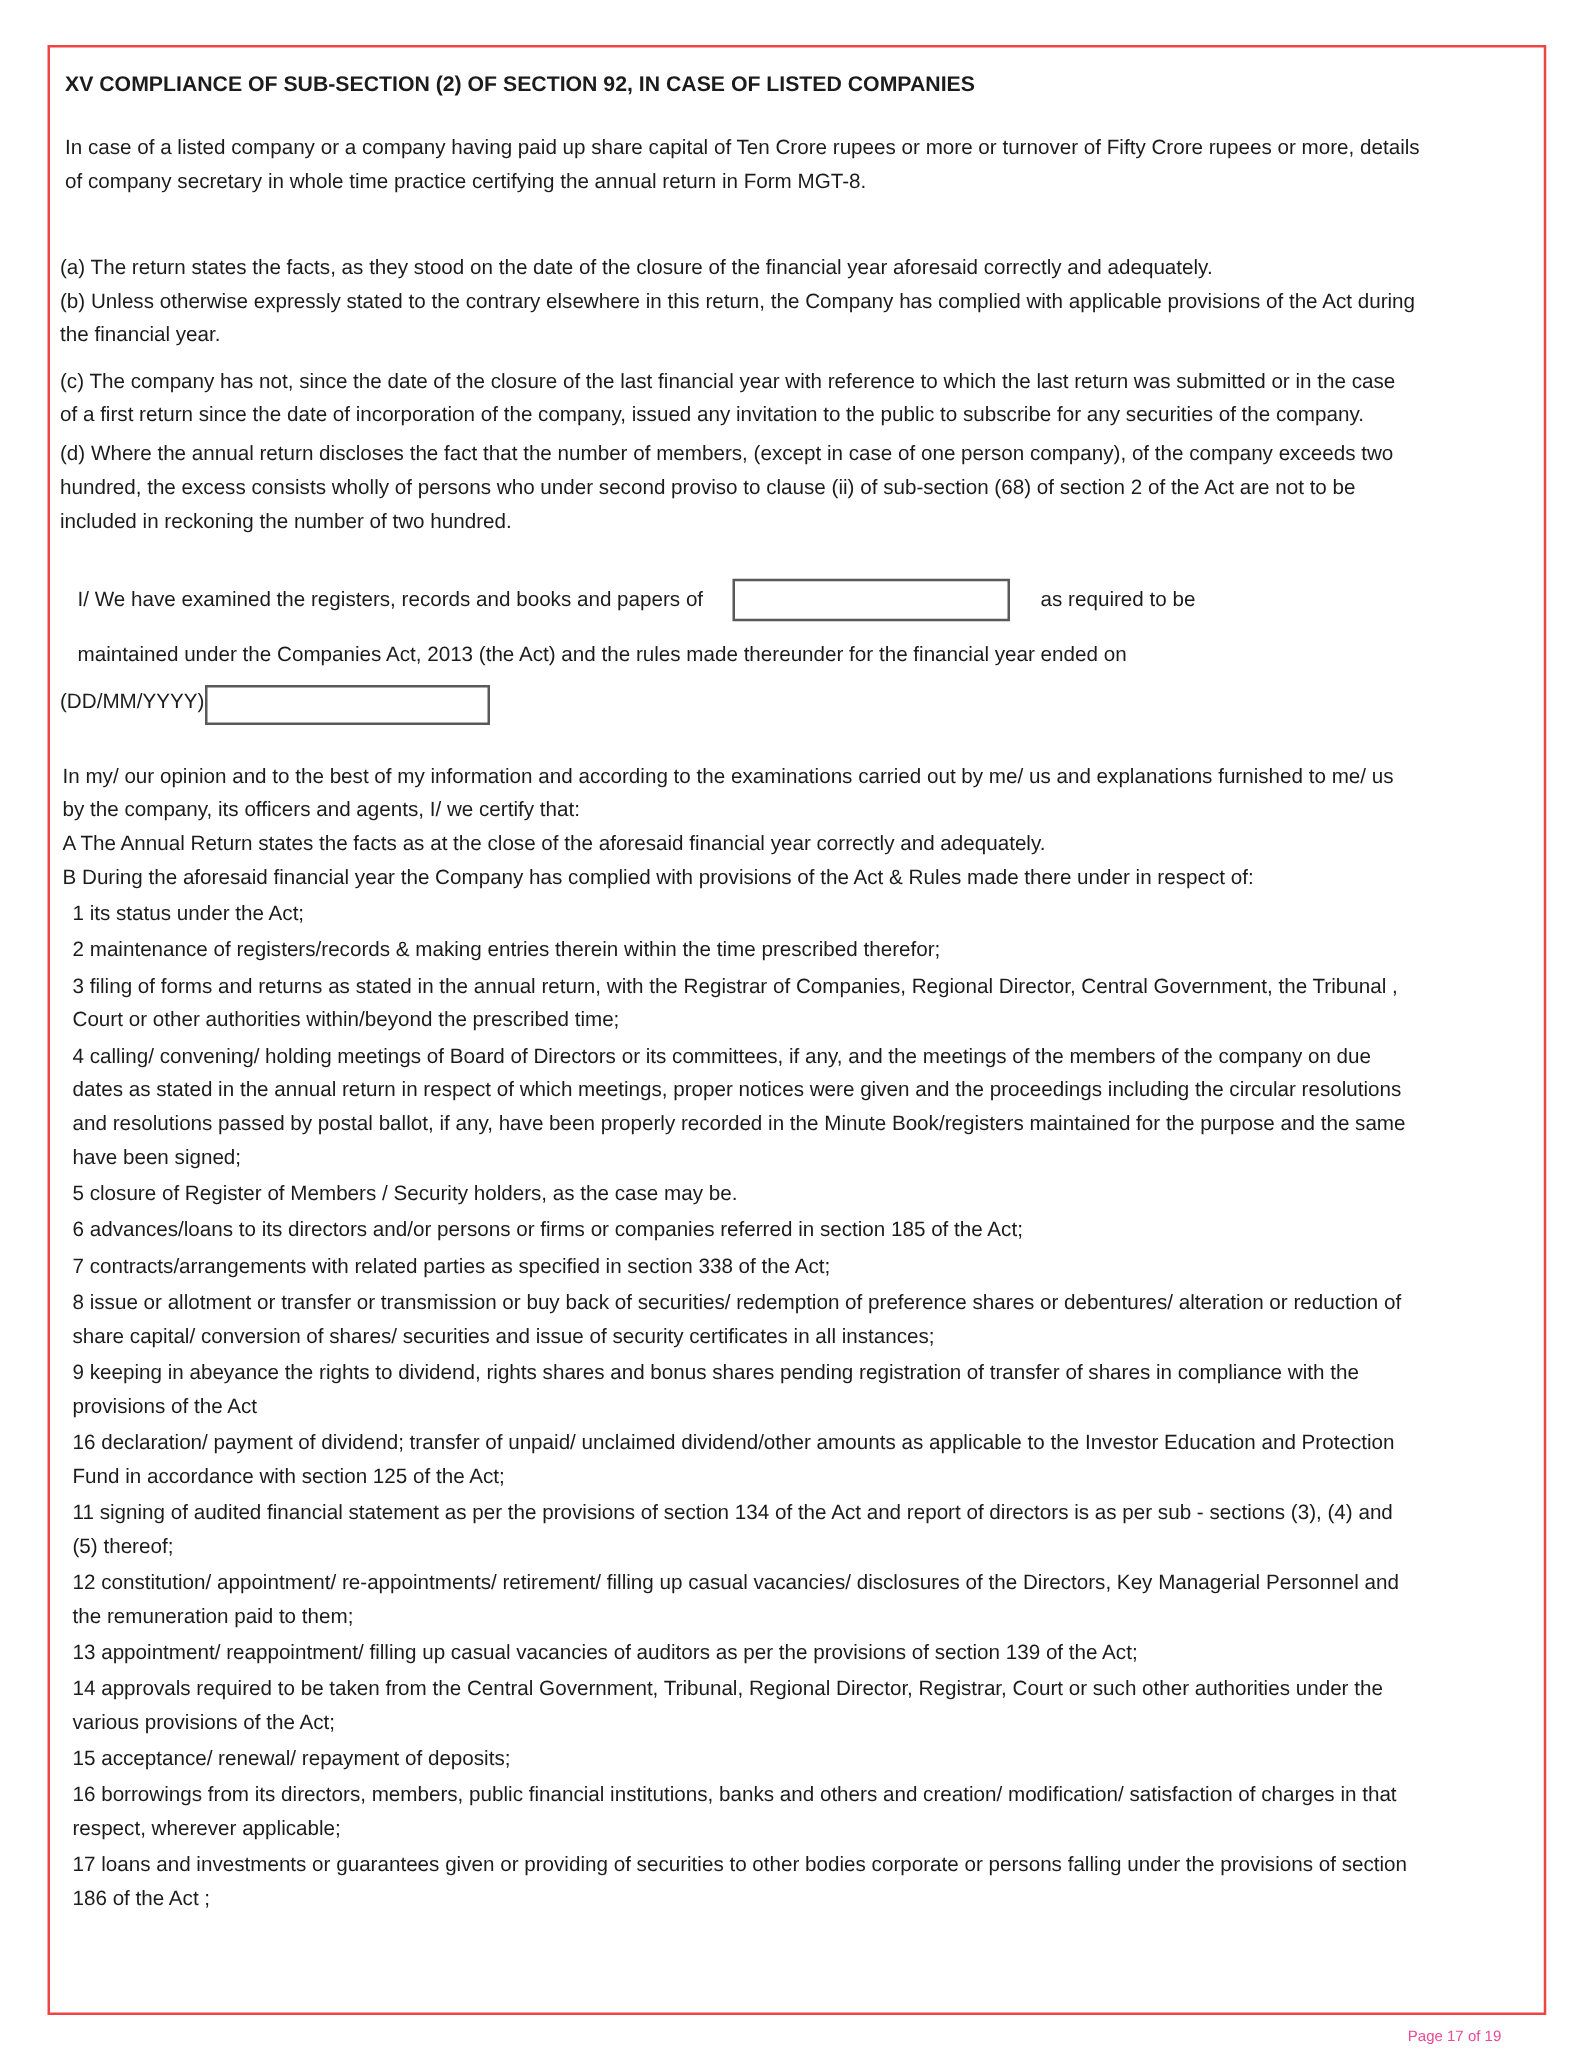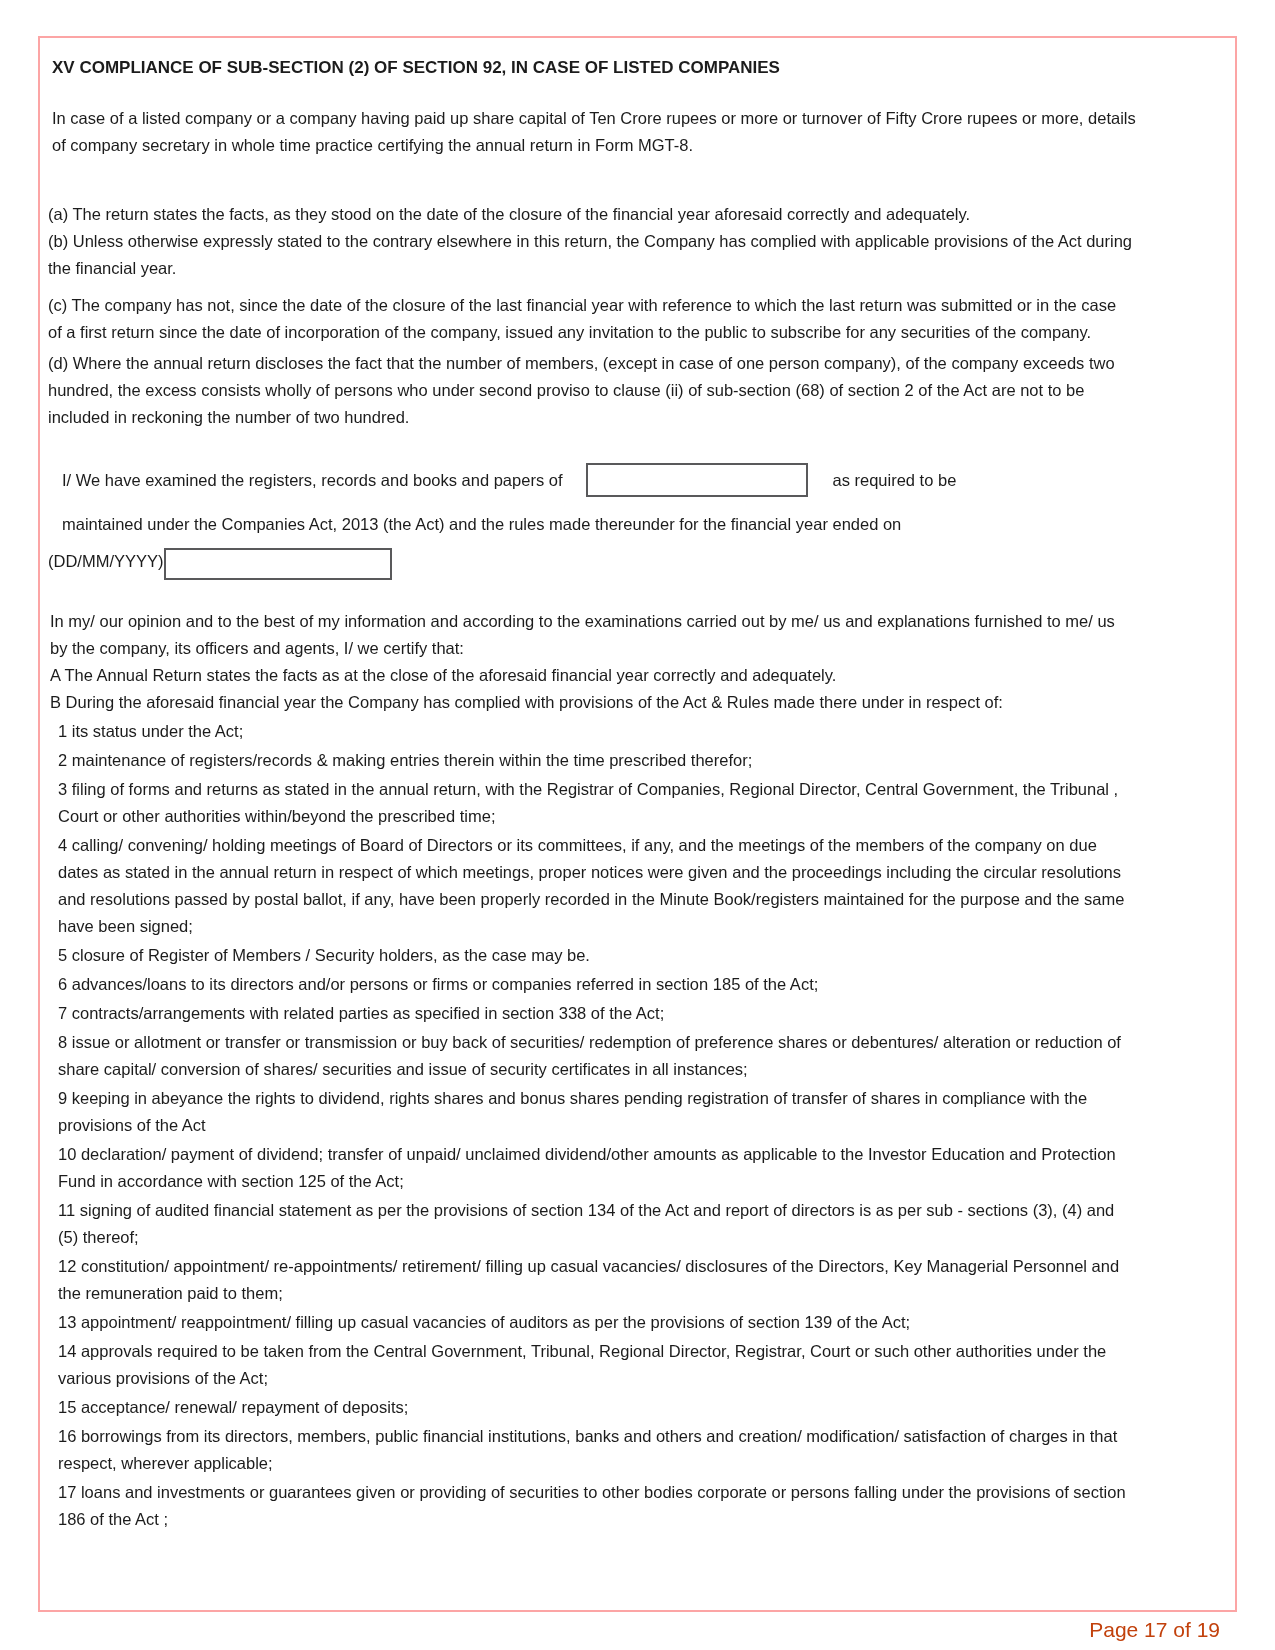--- a/index.html
+++ b/index.html
@@ -16,21 +16,21 @@
     font-size: 16.5px;
     line-height: 27px;
     -webkit-font-smoothing: antialiased;
   }
   .doc-frame {
     position: absolute;
     left: 38px;
     top: 36px;
     width: 1199px;
     height: 1576px;
-    border: 2px solid #fca5a5;
+    border: 2px solid #ef4444;
     box-sizing: border-box;
     padding: 12px 18px 0 6px;
     overflow: hidden;
     background: #ffffff;
   }
   p { margin: 0; }
   .section-heading {
     font-size: 17px;
     font-weight: 700;
     line-height: 27px;
@@ -90,25 +90,25 @@
   .items {
     margin: 2px 0 0 12px;
   }
   .items p {
     margin: 0 0 2px 0;
     max-width: 1080px;
   }
   .page-footer {
     position: absolute;
     top: 1616px;
-    left: 43px;
+    left: 24px;
     width: 1177px;
     text-align: right;
-    font-size: 21px;
-    color: #c2410c;
+    font-size: 12px;
+    color: #ec4899;
   }
 </style>
 </head>
 <body>
 
 <div class="doc-frame">
 
   <p class="section-heading">XV COMPLIANCE OF SUB-SECTION (2) OF SECTION 92, IN CASE OF LISTED COMPANIES</p>
 
   <p class="intro">In case of a listed company or a company having paid up share capital of Ten Crore rupees or more or turnover of Fifty Crore rupees or more, details of company secretary in whole time practice certifying the annual return in Form MGT-8.</p>
@@ -140,21 +140,21 @@
   <div class="items">
     <p>1 its status under the Act;</p>
     <p>2 maintenance of registers/records &amp; making entries therein within the time prescribed therefor;</p>
     <p>3 filing of forms and returns as stated in the annual return, with the Registrar of Companies, Regional Director, Central Government, the Tribunal , Court or other authorities within/beyond the prescribed time;</p>
     <p>4 calling/ convening/ holding meetings of Board of Directors or its committees, if any, and the meetings of the members of the company on due dates as stated in the annual return in respect of which meetings, proper notices were given and the proceedings including the circular resolutions and resolutions passed by postal ballot, if any, have been properly recorded in the Minute Book/registers maintained for the purpose and the same have been signed;</p>
     <p>5 closure of Register of Members / Security holders, as the case may be.</p>
     <p>6 advances/loans to its directors and/or persons or firms or companies referred in section 185 of the Act;</p>
     <p>7 contracts/arrangements with related parties as specified in section 338 of the Act;</p>
     <p>8 issue or allotment or transfer or transmission or buy back of securities/ redemption of preference shares or debentures/ alteration or reduction of share capital/ conversion of shares/ securities and issue of security certificates in all instances;</p>
     <p>9 keeping in abeyance the rights to dividend, rights shares and bonus shares pending registration of transfer of shares in compliance with the provisions of the Act</p>
-    <p>10 declaration/ payment of dividend; transfer of unpaid/ unclaimed dividend/other amounts as applicable to the Investor Education and Protection Fund in accordance with section 125 of the Act;</p>
+    <p>16 declaration/ payment of dividend; transfer of unpaid/ unclaimed dividend/other amounts as applicable to the Investor Education and Protection Fund in accordance with section 125 of the Act;</p>
     <p>11 signing of audited financial statement as per the provisions of section 134 of the Act and report of directors is as per sub - sections (3), (4) and (5) thereof;</p>
     <p>12 constitution/ appointment/ re-appointments/ retirement/ filling up casual vacancies/ disclosures of the Directors, Key Managerial Personnel and the remuneration paid to them;</p>
     <p>13 appointment/ reappointment/ filling up casual vacancies of auditors as per the provisions of section 139 of the Act;</p>
     <p>14 approvals required to be taken from the Central Government, Tribunal, Regional Director, Registrar, Court or such other authorities under the various provisions of the Act;</p>
     <p>15 acceptance/ renewal/ repayment of deposits;</p>
     <p>16 borrowings from its directors, members, public financial institutions, banks and others and creation/ modification/ satisfaction of charges in that respect, wherever applicable;</p>
     <p>17 loans and investments or guarantees given or providing of securities to other bodies corporate or persons falling under the provisions of section 186 of the Act ;</p>
   </div>
 
 </div>

